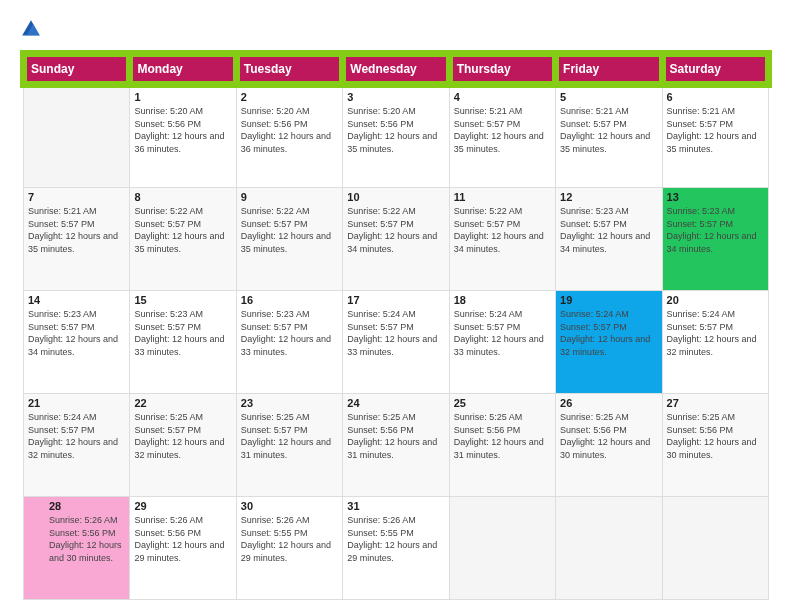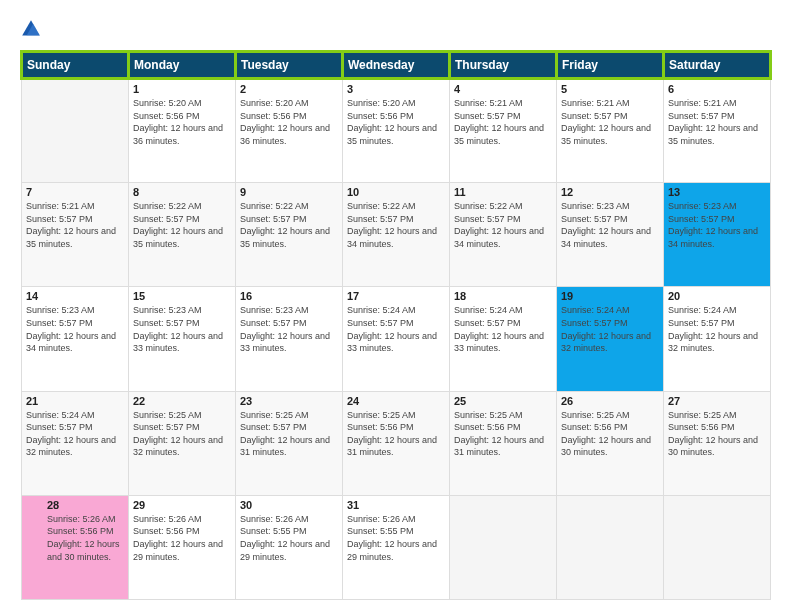--- a/index.html
+++ b/index.html
@@ -61,27 +61,27 @@
       color: #555;
     }
     .calendar {
       flex: 1;
       border: 1px solid #ccc;
       border-collapse: collapse;
       width: 100%;
       table-layout: fixed;
     }
     .calendar th {
-      background: #0c4a6e;
+      background: #be185d;
       color: #fff;
       font-size: 12px;
       font-weight: bold;
       padding: 5px 4px;
       text-align: left;
-      border: 3px solid #84cc16;
+      border: 7px solid #84cc16;
     }
     .calendar td {
       vertical-align: top;
       border: 1px solid #ddd;
       padding: 3px 4px;
       font-size: 9.5px;
       color: #333;
       height: 85px;
     }
     .calendar td.empty {
@@ -179,21 +179,21 @@
             <div class="day-info">Sunrise: 5:22 AM<br>Sunset: 5:57 PM<br>Daylight: 12 hours and 34 minutes.</div>
           </td>
           <td style="background: rgb(248, 248, 248);">
             <span class="day-num">11</span>
             <div class="day-info">Sunrise: 5:22 AM<br>Sunset: 5:57 PM<br>Daylight: 12 hours and 34 minutes.</div>
           </td>
           <td style="background: rgb(248, 248, 248);">
             <span class="day-num">12</span>
             <div class="day-info">Sunrise: 5:23 AM<br>Sunset: 5:57 PM<br>Daylight: 12 hours and 34 minutes.</div>
           </td>
-          <td style="background: #0ea5e9; margin-top: 48px;">
+          <td style="background: #22c55e; margin-top: 48px;">
             <span class="day-num">13</span>
             <div class="day-info">Sunrise: 5:23 AM<br>Sunset: 5:57 PM<br>Daylight: 12 hours and 34 minutes.</div>
           </td>
         </tr>
         <tr>
           <td style="background: rgb(255, 255, 255); margin-left: 30px;">
             <span class="day-num">14</span>
             <div class="day-info">Sunrise: 5:23 AM<br>Sunset: 5:57 PM<br>Daylight: 12 hours and 34 minutes.</div>
           </td>
           <td style="background: rgb(255, 255, 255);">

